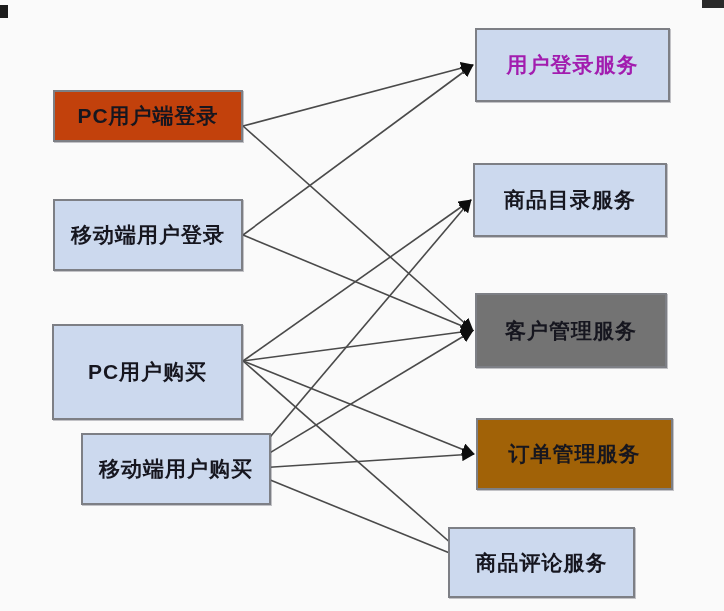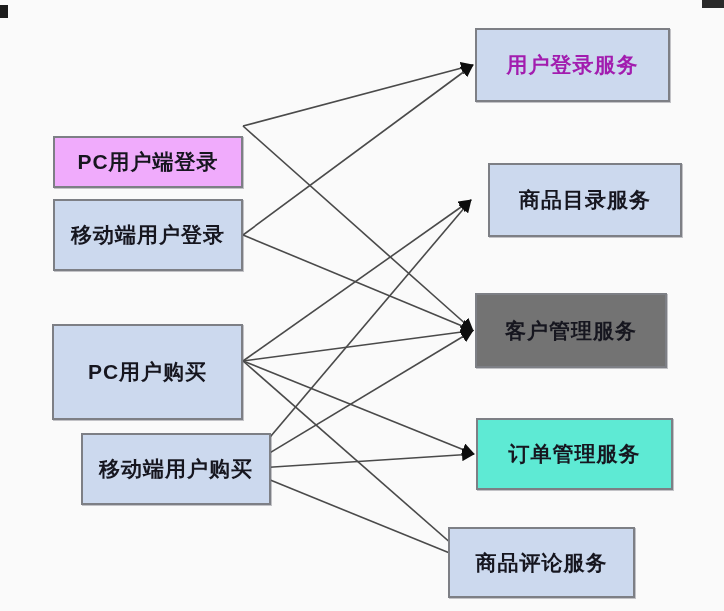--- a/index.html
+++ b/index.html
@@ -70,40 +70,40 @@
       <line x1="243" y1="235" x2="473" y2="330.5" stroke="#4a4a4a" stroke-width="1.6" marker-end="url(#arrowhead)"></line>
       <line x1="243" y1="361" x2="471" y2="200" stroke="#4a4a4a" stroke-width="1.6" marker-end="url(#arrowhead)"></line>
       <line x1="243" y1="361" x2="473" y2="330.5" stroke="#4a4a4a" stroke-width="1.6" marker-end="url(#arrowhead)"></line>
       <line x1="243" y1="361" x2="474" y2="454" stroke="#4a4a4a" stroke-width="1.6" marker-end="url(#arrowhead)"></line>
       <line x1="243" y1="361" x2="473" y2="562.5" stroke="#4a4a4a" stroke-width="1.6" marker-end="url(#arrowhead)"></line>
       <line x1="243" y1="469" x2="471" y2="200" stroke="#4a4a4a" stroke-width="1.6" marker-end="url(#arrowhead)"></line>
       <line x1="243" y1="469" x2="473" y2="330.5" stroke="#4a4a4a" stroke-width="1.6" marker-end="url(#arrowhead)"></line>
       <line x1="243" y1="469" x2="474" y2="454" stroke="#4a4a4a" stroke-width="1.6" marker-end="url(#arrowhead)"></line>
       <line x1="243" y1="469" x2="473" y2="562.5" stroke="#4a4a4a" stroke-width="1.6" marker-end="url(#arrowhead)"></line>
     </svg>
-    <div class="node" style="left: 53px; top: 90px; width: 190px; height: 52px; background: #f0abfc; border-color: rgb(125, 127, 133); margin-top: 46px;">
+    <div class="node" style="left: 53px; top: 90px; width: 190px; height: 52px; background: #c2410c; border-color: rgb(125, 127, 133);">
       <span class="node-label" style="color: rgb(22, 22, 31);">PC用户端登录</span>
     </div>
     <div class="node" style="left: 53px; top: 199px; width: 190px; height: 72px; background: rgb(204, 217, 238); border-color: rgb(125, 127, 133);">
       <span class="node-label" style="color: rgb(22, 22, 31);">移动端用户登录</span>
     </div>
     <div class="node" style="left: 52px; top: 324px; width: 191px; height: 96px; background: rgb(204, 217, 238); border-color: rgb(125, 127, 133);">
       <span class="node-label" style="color: rgb(22, 22, 31);">PC用户购买</span>
     </div>
     <div class="node" style="left: 53px; top: 433px; width: 190px; height: 72px; background: rgb(204, 217, 238); border-color: rgb(125, 127, 133); margin-left: 28px;">
       <span class="node-label" style="color: rgb(22, 22, 31);">移动端用户购买</span>
     </div>
     <div class="node" style="left: 475px; top: 28px; width: 195px; height: 74px; background: rgb(204, 217, 238); border-color: rgb(125, 127, 133);">
       <span class="node-label" style="color: #a21caf;">用户登录服务</span>
     </div>
-    <div class="node" style="left: 488px; top: 163px; width: 194px; height: 74px; background: rgb(204, 217, 238); border-color: rgb(125, 127, 133);">
+    <div class="node" style="left: 473px; top: 163px; width: 194px; height: 74px; background: rgb(204, 217, 238); border-color: rgb(125, 127, 133);">
       <span class="node-label" style="color: rgb(22, 22, 31);">商品目录服务</span>
     </div>
     <div class="node" style="left: 475px; top: 293px; width: 192px; height: 75px; background: #737373; border-color: rgb(125, 127, 133);">
       <span class="node-label" style="color: rgb(22, 22, 31);">客户管理服务</span>
     </div>
-    <div class="node" style="left: 476px; top: 418px; width: 197px; height: 72px; background: #5eead4; border-color: rgb(125, 127, 133);">
+    <div class="node" style="left: 476px; top: 418px; width: 197px; height: 72px; background: #a16207; border-color: rgb(125, 127, 133);">
       <span class="node-label" style="color: rgb(22, 22, 31);">订单管理服务</span>
     </div>
     <div class="node" style="left: 448px; top: 527px; width: 187px; height: 71px; background: rgb(204, 217, 238); border-color: rgb(125, 127, 133);">
       <span class="node-label" style="color: rgb(22, 22, 31);">商品评论服务</span>
     </div>
   </div>
 
 </body></html>

